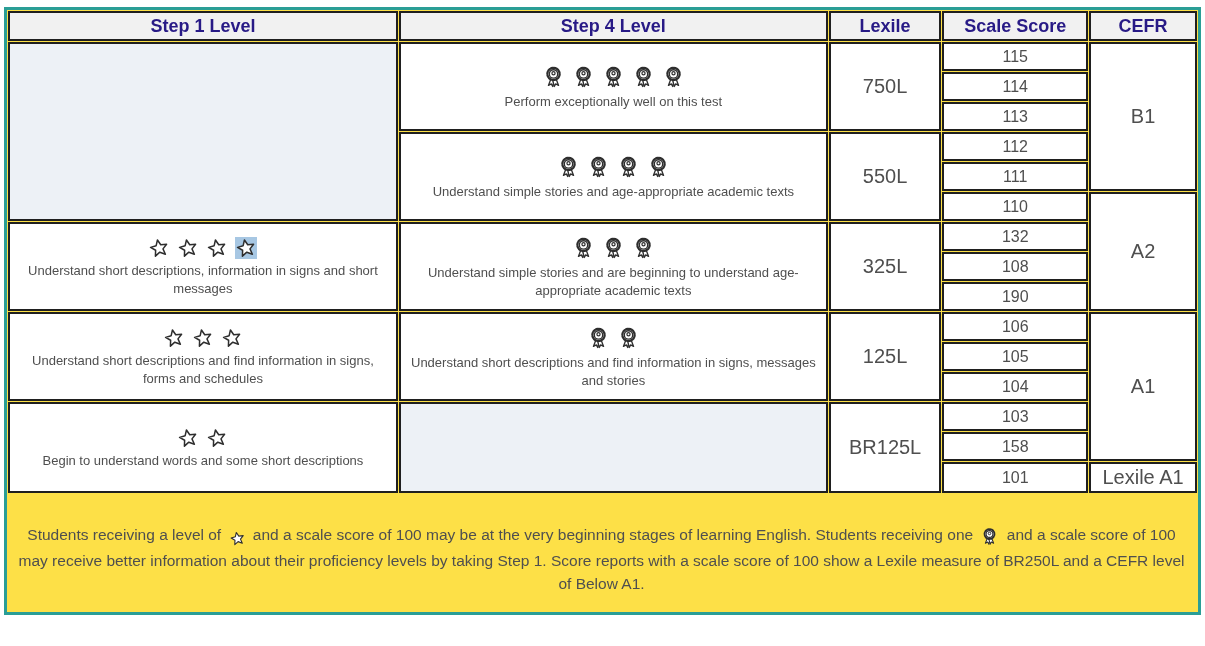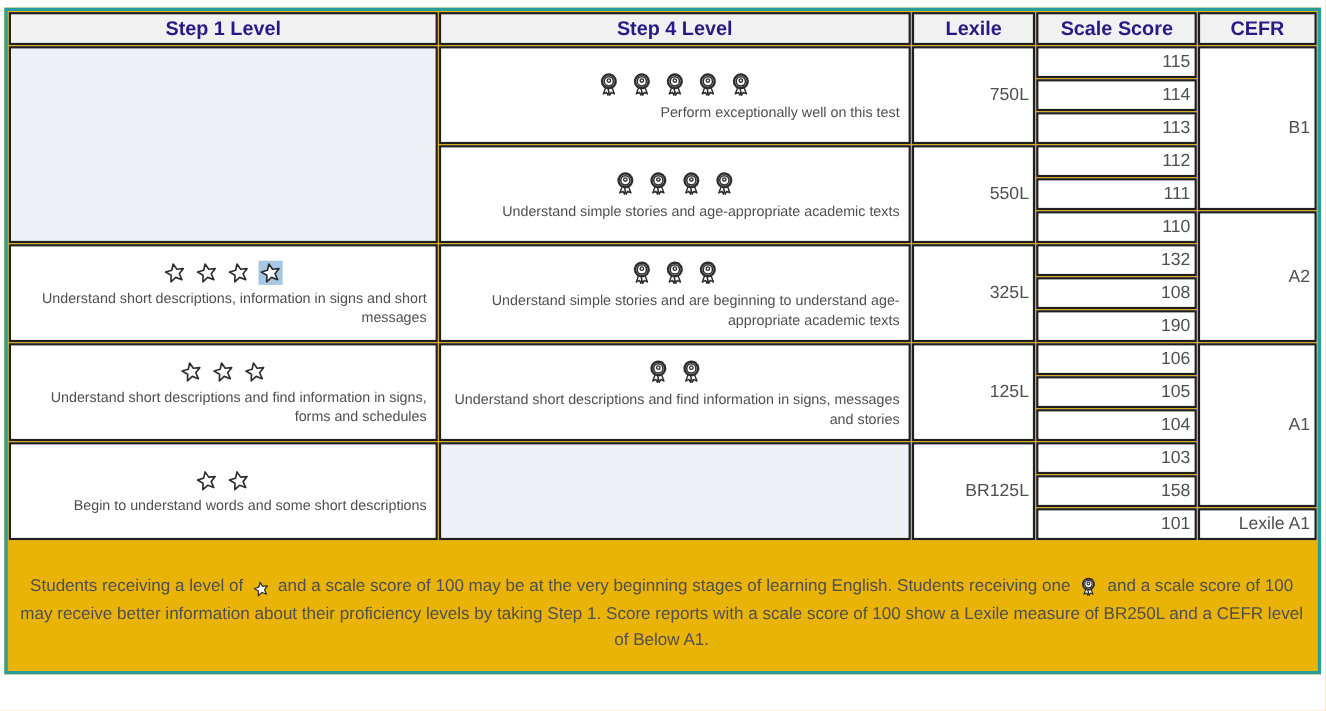--- a/index.html
+++ b/index.html
@@ -4,46 +4,46 @@
 <style>
   * { box-sizing: border-box; }
   html, body { margin: 0; padding: 0; background: #ffffff; }
   body {
     font-family: "Liberation Sans", "DejaVu Sans", sans-serif;
     width: 1205px; height: 646px; overflow: hidden;
   }
   .frame {
     margin: 7px 4px 5px 4px;
     border: 3px solid #2a9e96;
-    background: #eab308;
+    background: #fde047;
   }
   table.levels {
     width: 100%;
     border-collapse: separate;
     border-spacing: 1px;
     table-layout: fixed;
   }
   th, td { border: 2px solid #1f1f1f; }
   th {
     background: #f1f1f1;
     color: #281a86;
     font-size: 18px;
     font-weight: bold;
     height: 30px;
     padding: 2px;
   }
   td {
     color: #4f4f4f;
-    text-align: right;
+    text-align: center;
     vertical-align: middle;
     background: #ffffff;
     padding: 2px 4px;
   }
   td.score-cell { height: 29px; font-size: 16px; }
-  td.lexile-cell, td.cefr-cell { font-size: 16px; }
+  td.lexile-cell, td.cefr-cell { font-size: 20px; }
   td.desc-cell { font-size: 13px; line-height: 1.32; padding: 4px 8px; }
   td.empty-blue { background: #edf1f6; }
   .icon-row {
     display: flex; justify-content: center; align-items: center;
     gap: 7px; margin: 1px 0 3px 0;
   }
   .icon-wrap { display: inline-flex; padding: 1px; }
   .icon-wrap.hl { background: #a7c7e3; }
   svg.star { width: 20px; height: 20px; transform: rotate(-11deg); display: block; }
   svg.badge { width: 21px; height: 24px; display: block; }

